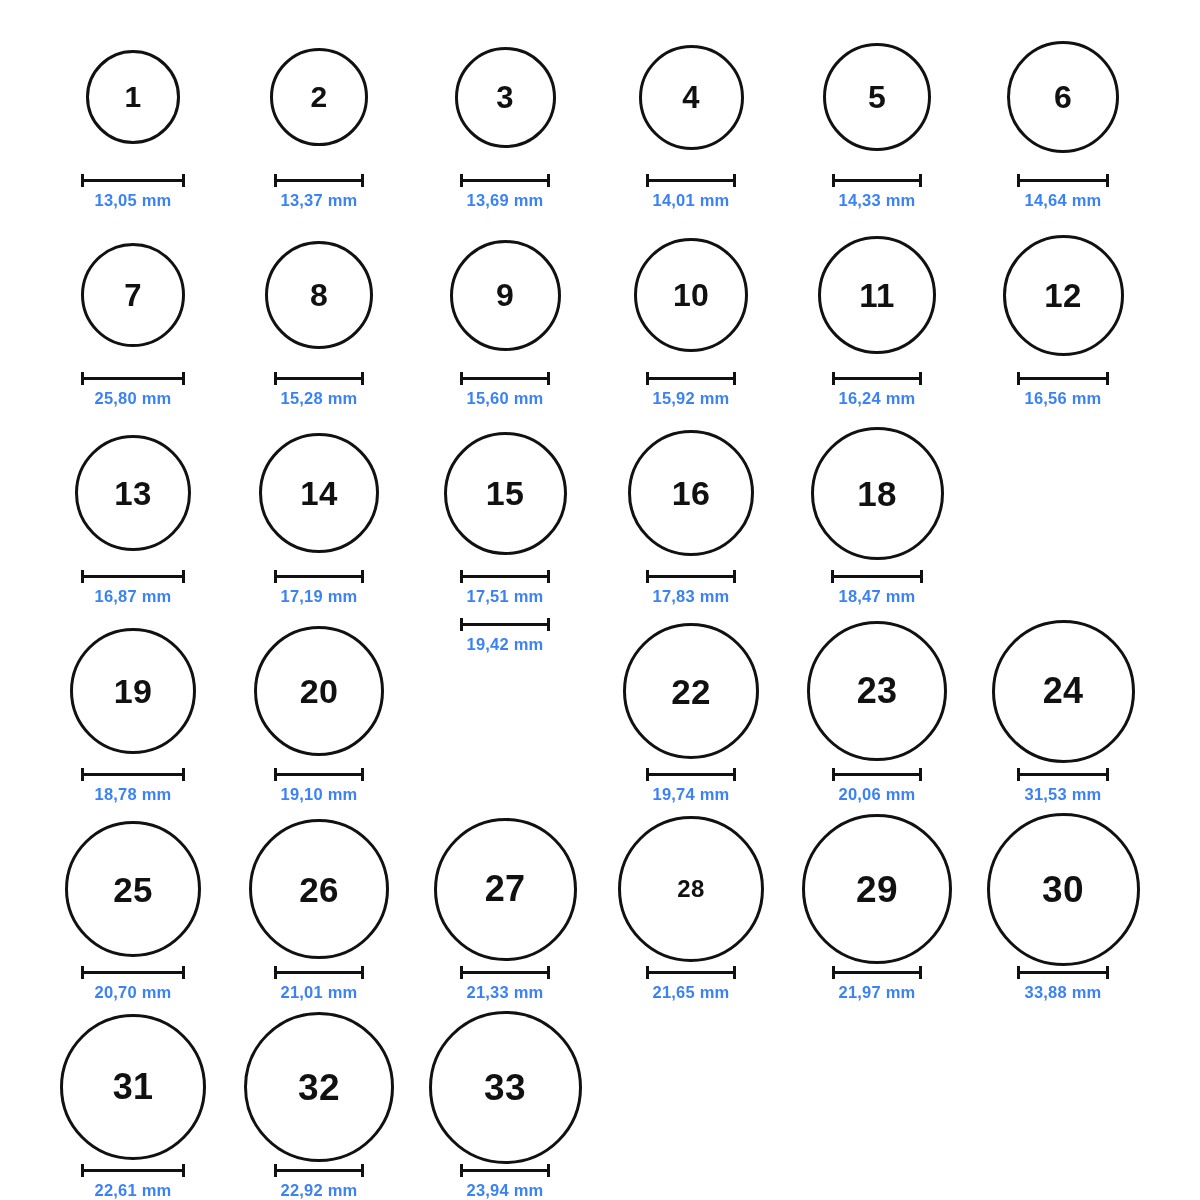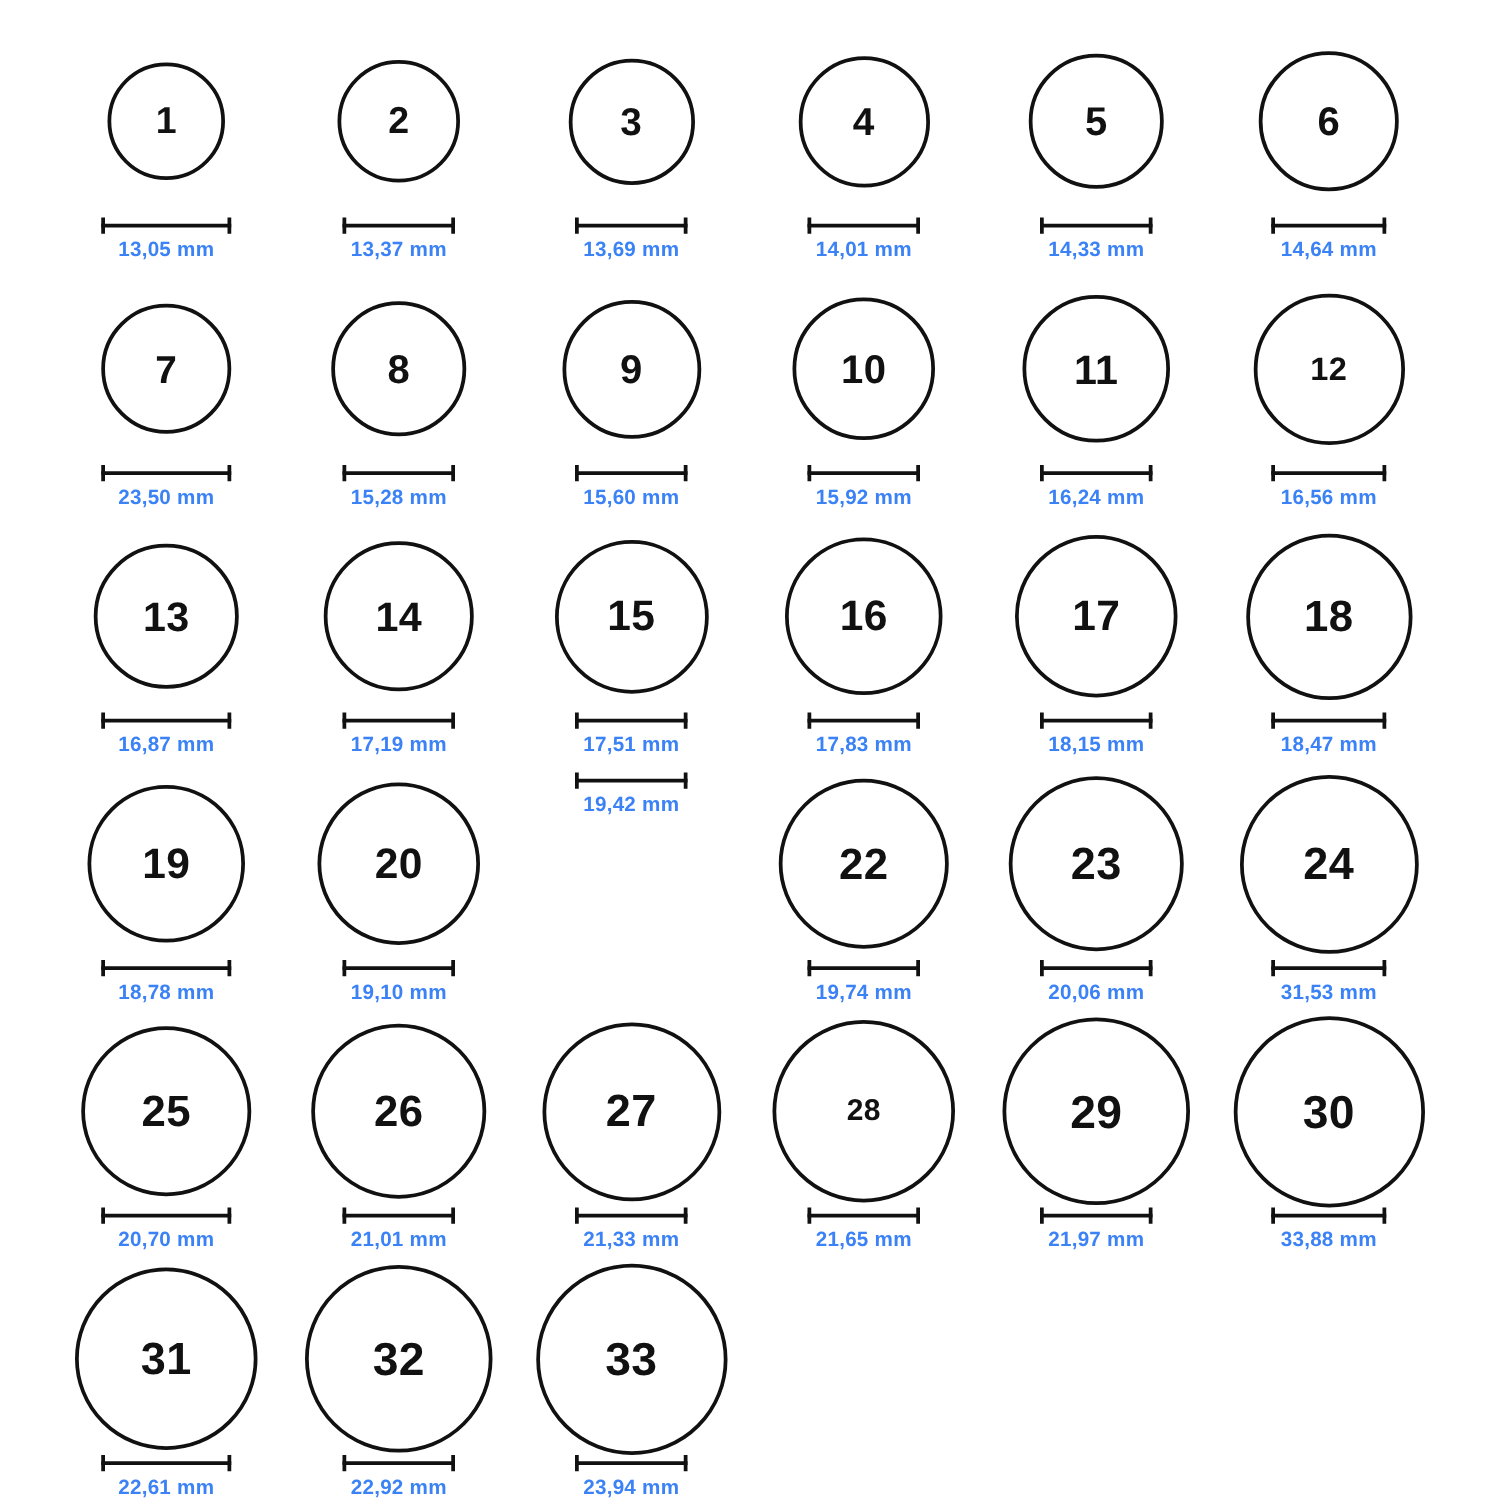--- a/index.html
+++ b/index.html
@@ -201,21 +201,21 @@
           <div class="ring-circle" style="width: 104px; height: 104px;">
             <span class="ring-number" style="font-size: 31px;">7</span>
           </div>
         </div>
         <div class="measure">
           <div class="caliper" style="width: 104px;">
             <div class="bar"></div>
             <div class="tick left"></div>
             <div class="tick right"></div>
           </div>
-          <div class="mm-label">23,50 mm</div>
+          <div class="mm-label">25,80 mm</div>
         </div>
       </div>
       <div class="ring-cell">
         <div class="circle-wrap">
           <div class="ring-circle" style="width: 108px; height: 108px;">
             <span class="ring-number" style="font-size: 32px;">8</span>
           </div>
         </div>
         <div class="measure">
           <div class="caliper" style="width: 90px;">
@@ -267,21 +267,21 @@
             <div class="bar"></div>
             <div class="tick left"></div>
             <div class="tick right"></div>
           </div>
           <div class="mm-label">16,24 mm</div>
         </div>
       </div>
       <div class="ring-cell">
         <div class="circle-wrap">
           <div class="ring-circle" style="width: 121px; height: 121px;">
-            <span class="ring-number" style="font-size: 26px;">12</span>
+            <span class="ring-number" style="font-size: 33px;">12</span>
           </div>
         </div>
         <div class="measure">
           <div class="caliper" style="width: 92px;">
             <div class="bar"></div>
             <div class="tick left"></div>
             <div class="tick right"></div>
           </div>
           <div class="mm-label">16,56 mm</div>
         </div>
@@ -343,35 +343,20 @@
           <div class="caliper" style="width: 90px;">
             <div class="bar"></div>
             <div class="tick left"></div>
             <div class="tick right"></div>
           </div>
           <div class="mm-label">17,83 mm</div>
         </div>
       </div>
       <div class="ring-cell">
         <div class="circle-wrap">
-          <div class="ring-circle" style="width: 130px; height: 130px;">
-            <span class="ring-number" style="font-size: 34px;">17</span>
-          </div>
-        </div>
-        <div class="measure">
-          <div class="caliper" style="width: 90px;">
-            <div class="bar"></div>
-            <div class="tick left"></div>
-            <div class="tick right"></div>
-          </div>
-          <div class="mm-label">18,15 mm</div>
-        </div>
-      </div>
-      <div class="ring-cell">
-        <div class="circle-wrap">
           <div class="ring-circle" style="width: 133px; height: 133px;">
             <span class="ring-number" style="font-size: 35px;">18</span>
           </div>
         </div>
         <div class="measure">
           <div class="caliper" style="width: 92px;">
             <div class="bar"></div>
             <div class="tick left"></div>
             <div class="tick right"></div>
           </div>

